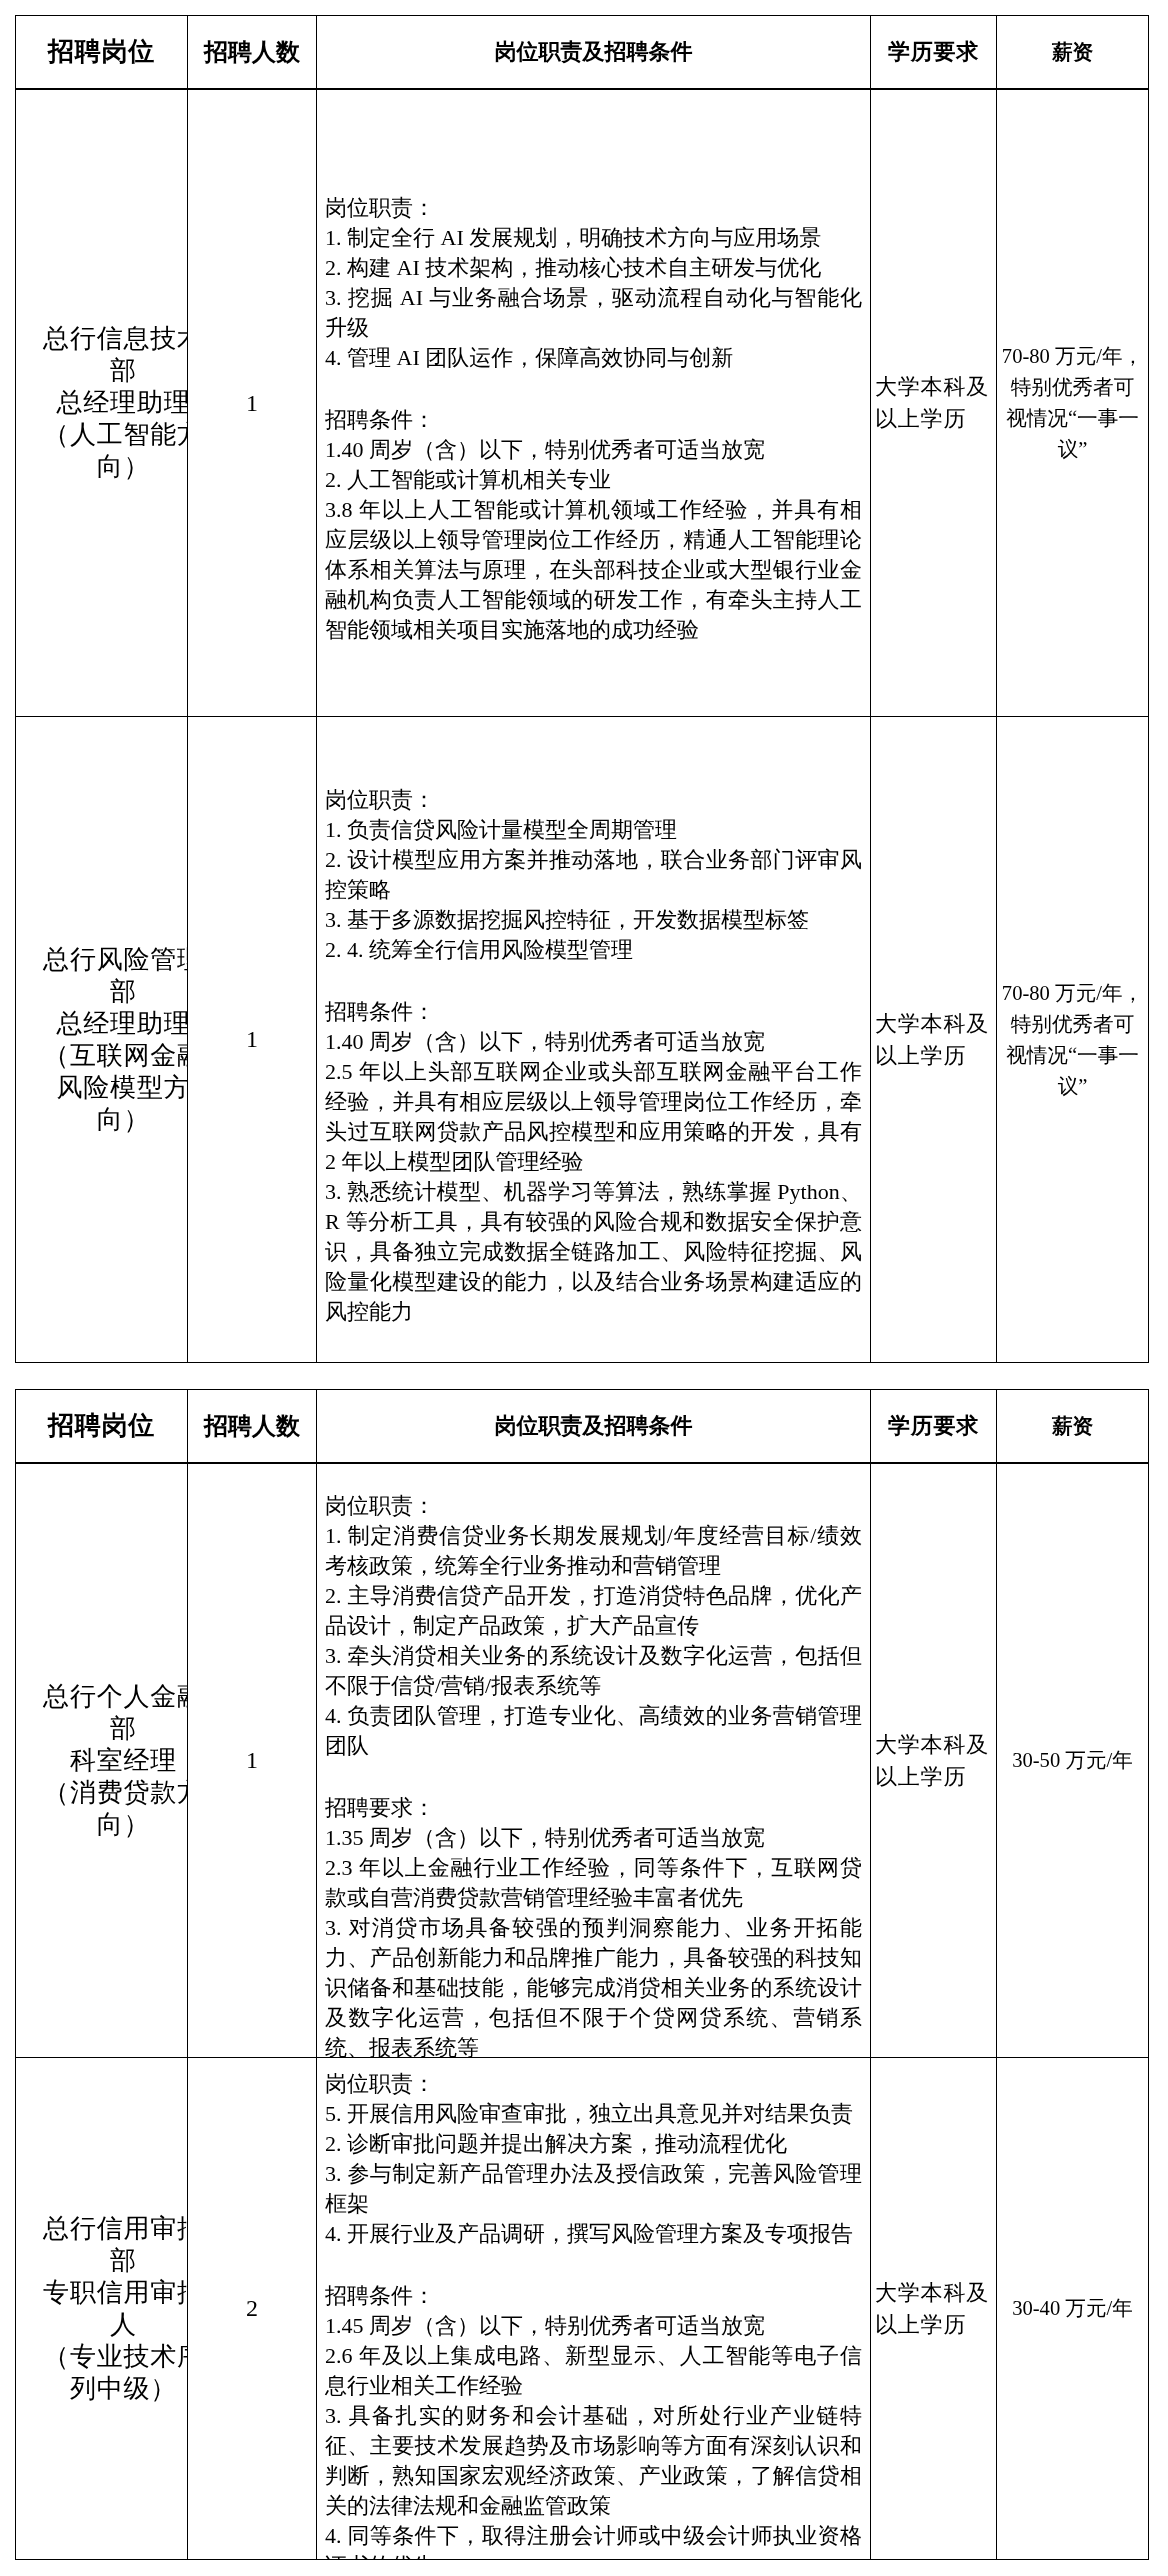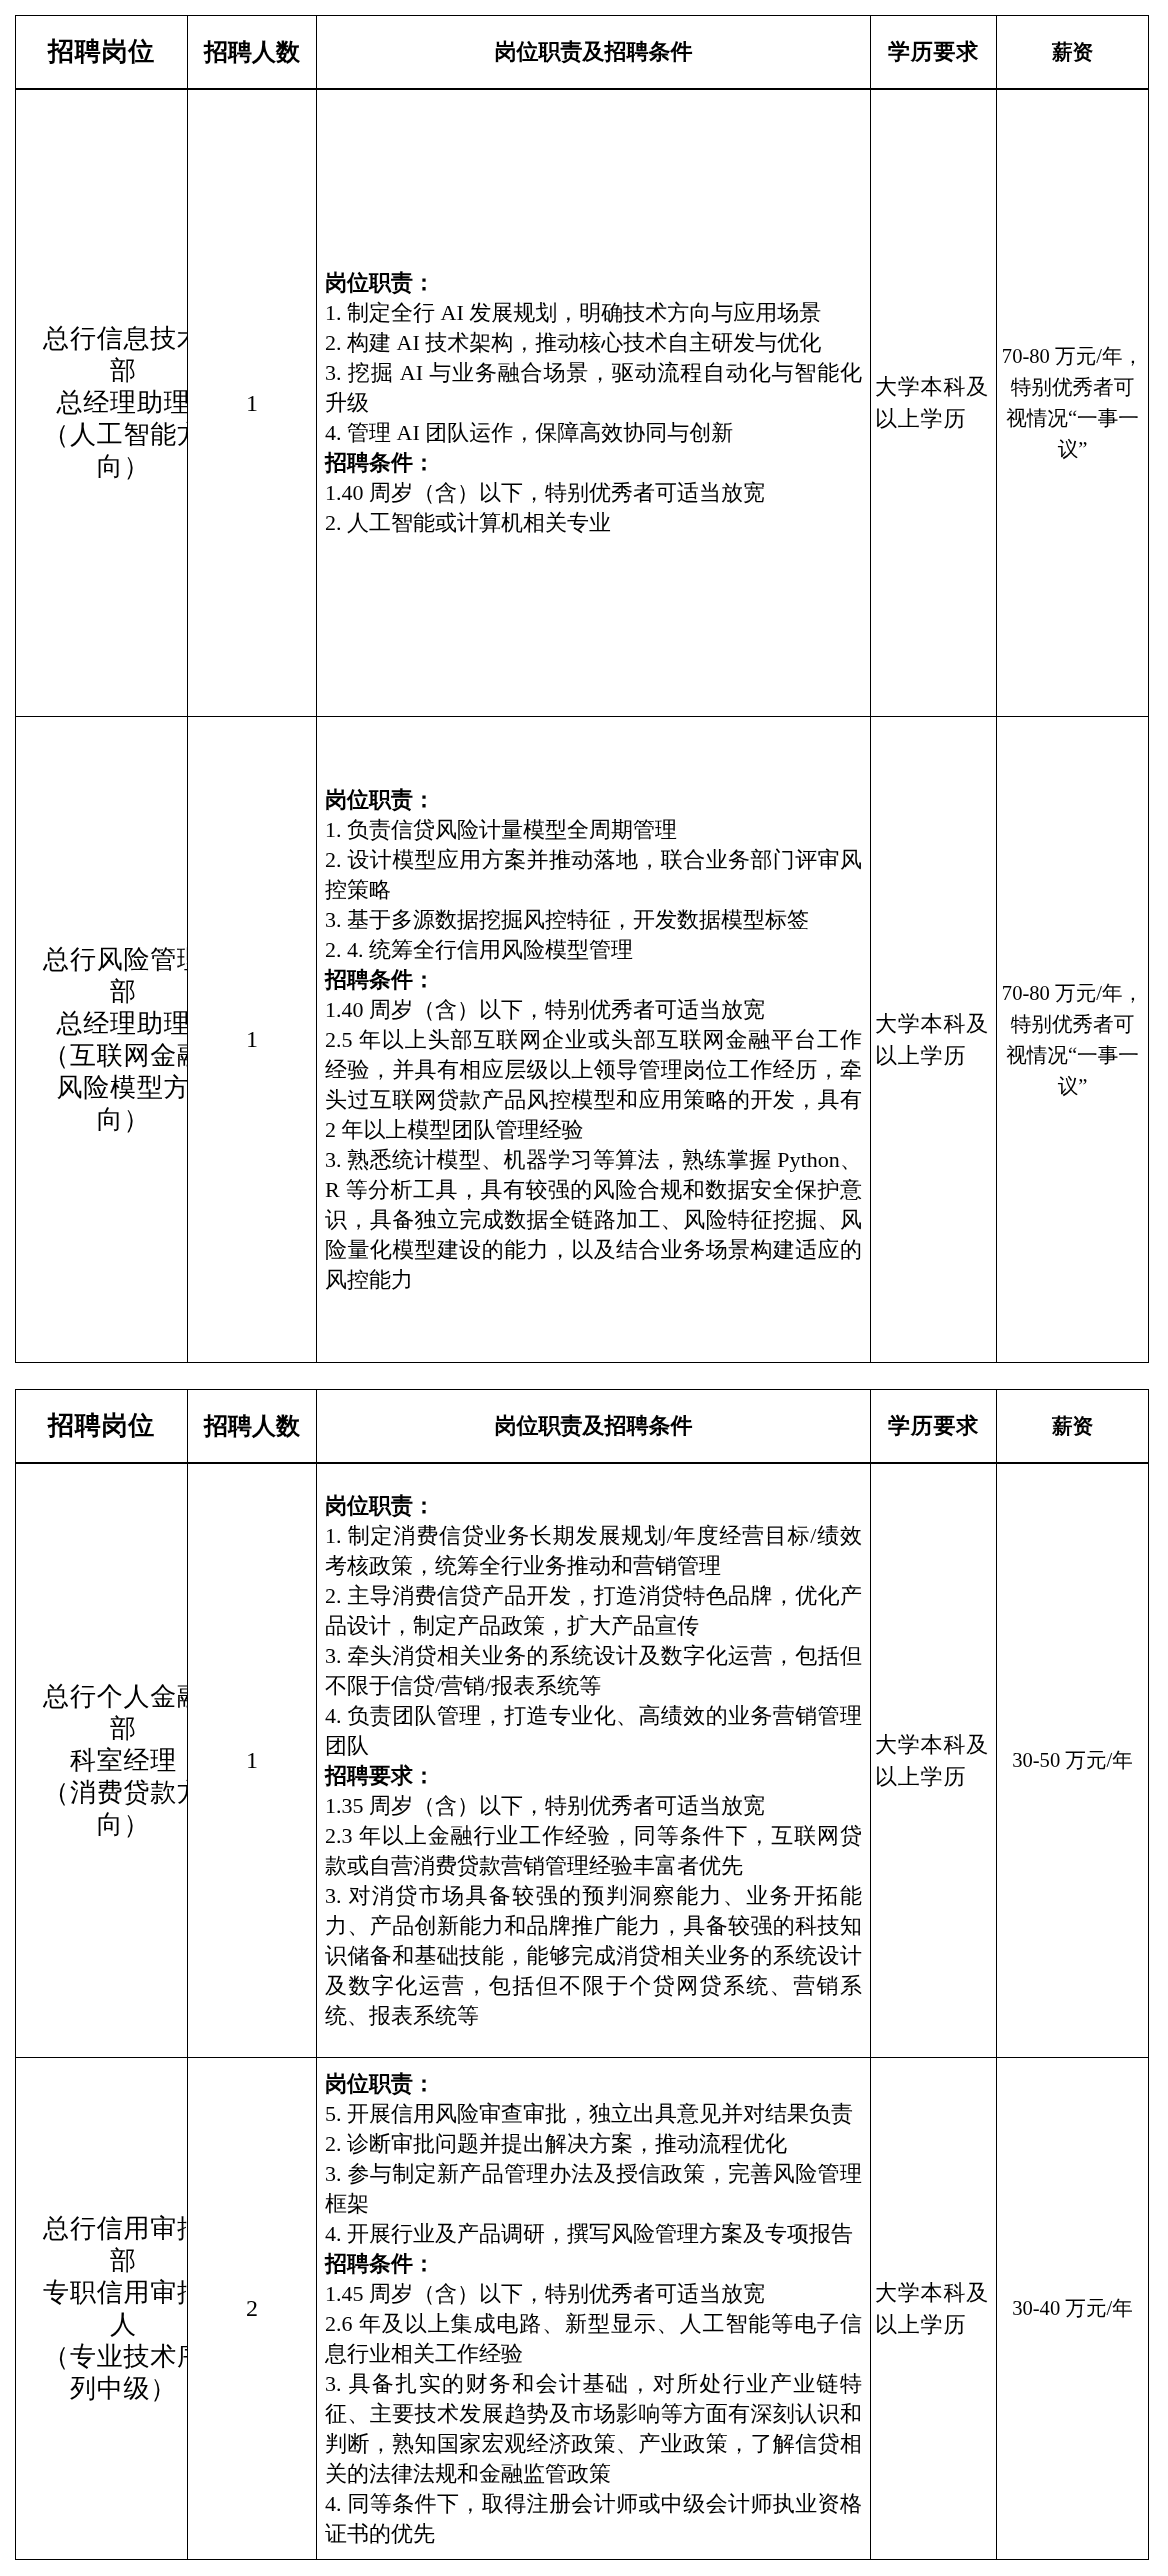--- a/index.html
+++ b/index.html
@@ -34,21 +34,21 @@
   .c-num{width:129px;}
   .c-det{width:556px;flex:1;}
   .c-edu{width:126px;}
   .c-sal{width:151px;}
   .hcell{align-items:center;justify-content:center;font-weight:bold;font-size:24.5px;text-align:center;}
   .c-pos{align-items:center;text-align:center;font-size:26px;line-height:32px;letter-spacing:0.8px;padding:0 4.7px;}
   .pos-line{width:100%;margin-left:44px;}
   .c-num{align-items:center;font-size:24px;}
   .c-det{padding:0 8px;font-size:22px;line-height:30px;}
   .detail-line{text-align:justify;text-align-last:left;}
-  .detail-line.bold{font-weight:bold;}
+  .detail-line.bold{font-weight:normal;margin-top:32px;}
   .c-edu{align-items:center;text-align:left;font-size:22px;line-height:32px;letter-spacing:0.8px;padding:0 4px;}
   .c-sal{align-items:center;text-align:center;font-size:20.6px;line-height:31px;padding:0 4px;}
 </style>
 </head>
 <body>
 
 <div>
   <div>
       <div class="job-table t0">
         <div class="t-row header-row">
@@ -67,20 +67,21 @@
           <div class="cell c-num">1</div>
           <div class="cell c-det">
             <div class="detail-line bold">岗位职责：</div>
             <div class="detail-line">1. 制定全行 AI 发展规划，明确技术方向与应用场景</div>
             <div class="detail-line">2. 构建 AI 技术架构，推动核心技术自主研发与优化</div>
             <div class="detail-line">3. 挖掘 AI 与业务融合场景，驱动流程自动化与智能化升级</div>
             <div class="detail-line">4. 管理 AI 团队运作，保障高效协同与创新</div>
             <div class="detail-line bold">招聘条件：</div>
             <div class="detail-line">1.40 周岁（含）以下，特别优秀者可适当放宽</div>
             <div class="detail-line">2. 人工智能或计算机相关专业</div>
+            <div class="detail-line">3.8 年以上人工智能或计算机领域工作经验，并具有相应层级以上领导管理岗位工作经历，精通人工智能理论体系相关算法与原理，在头部科技企业或大型银行业金融机构负责人工智能领域的研发工作，有牵头主持人工智能领域相关项目实施落地的成功经验</div>
           </div>
           <div class="cell c-edu">大学本科及以上学历</div>
           <div class="cell c-sal">70-80 万元/年，特别优秀者可视情况“一事一议”</div>
         </div>
         <div class="t-row data-row r1">
           <div class="cell c-pos">
             <div class="pos-line">总行风险管理部</div>
             <div class="pos-line">总经理助理</div>
             <div class="pos-line">（互联网金融风险模型方向）</div>
           </div>

